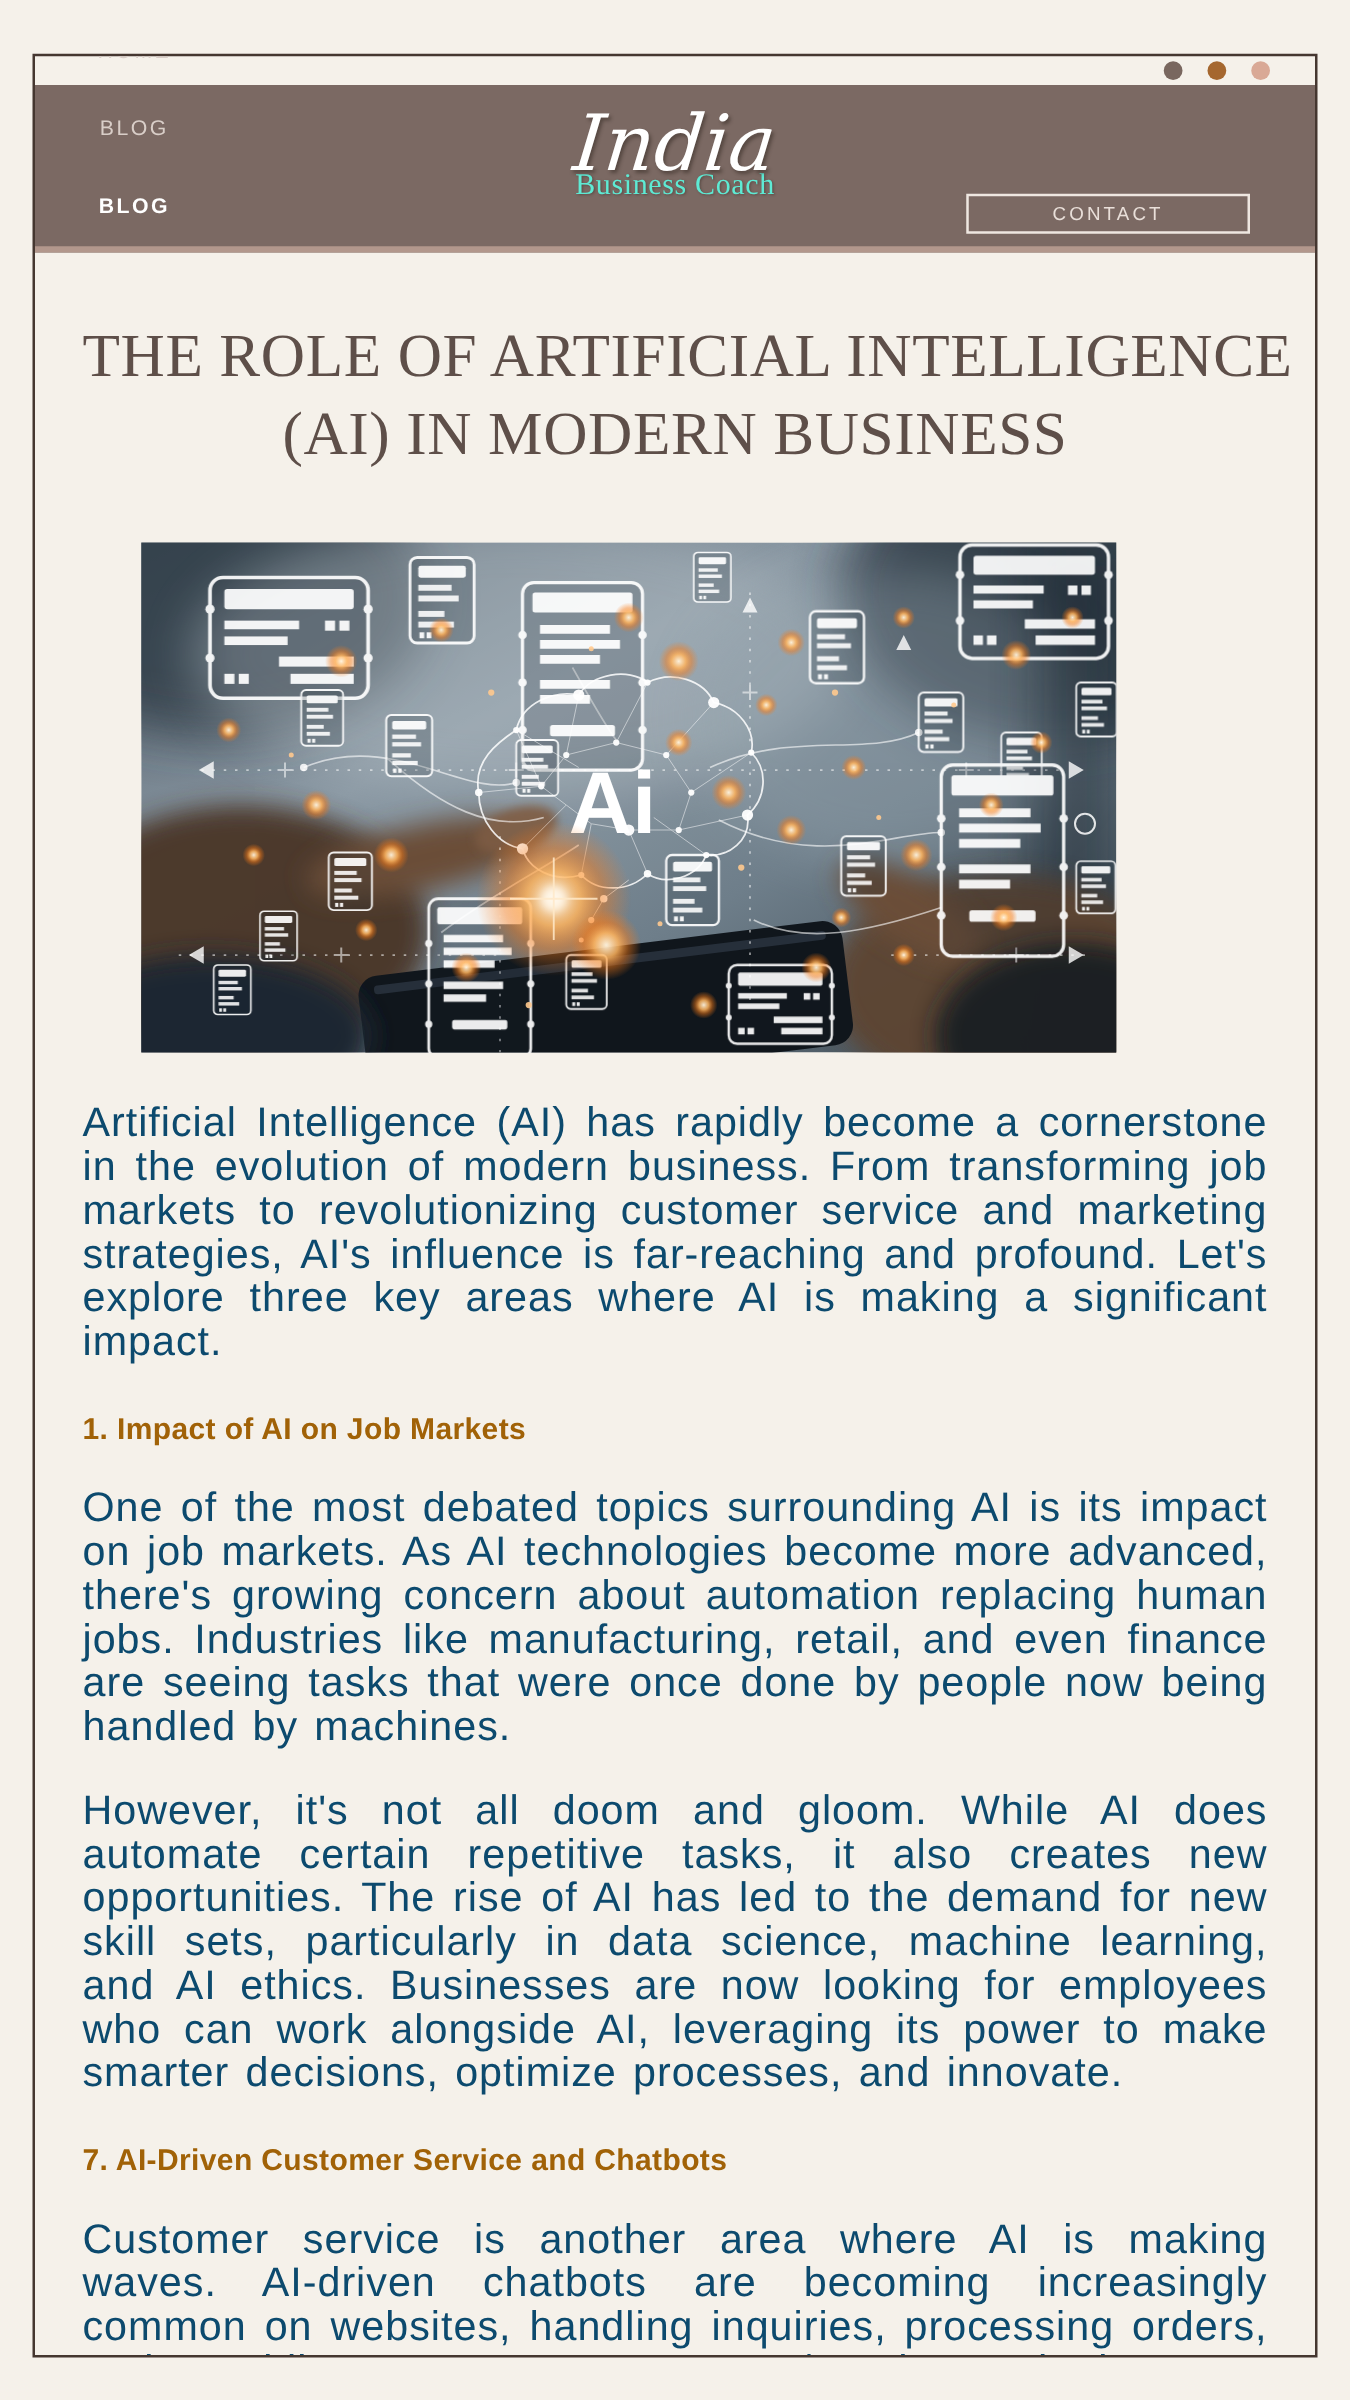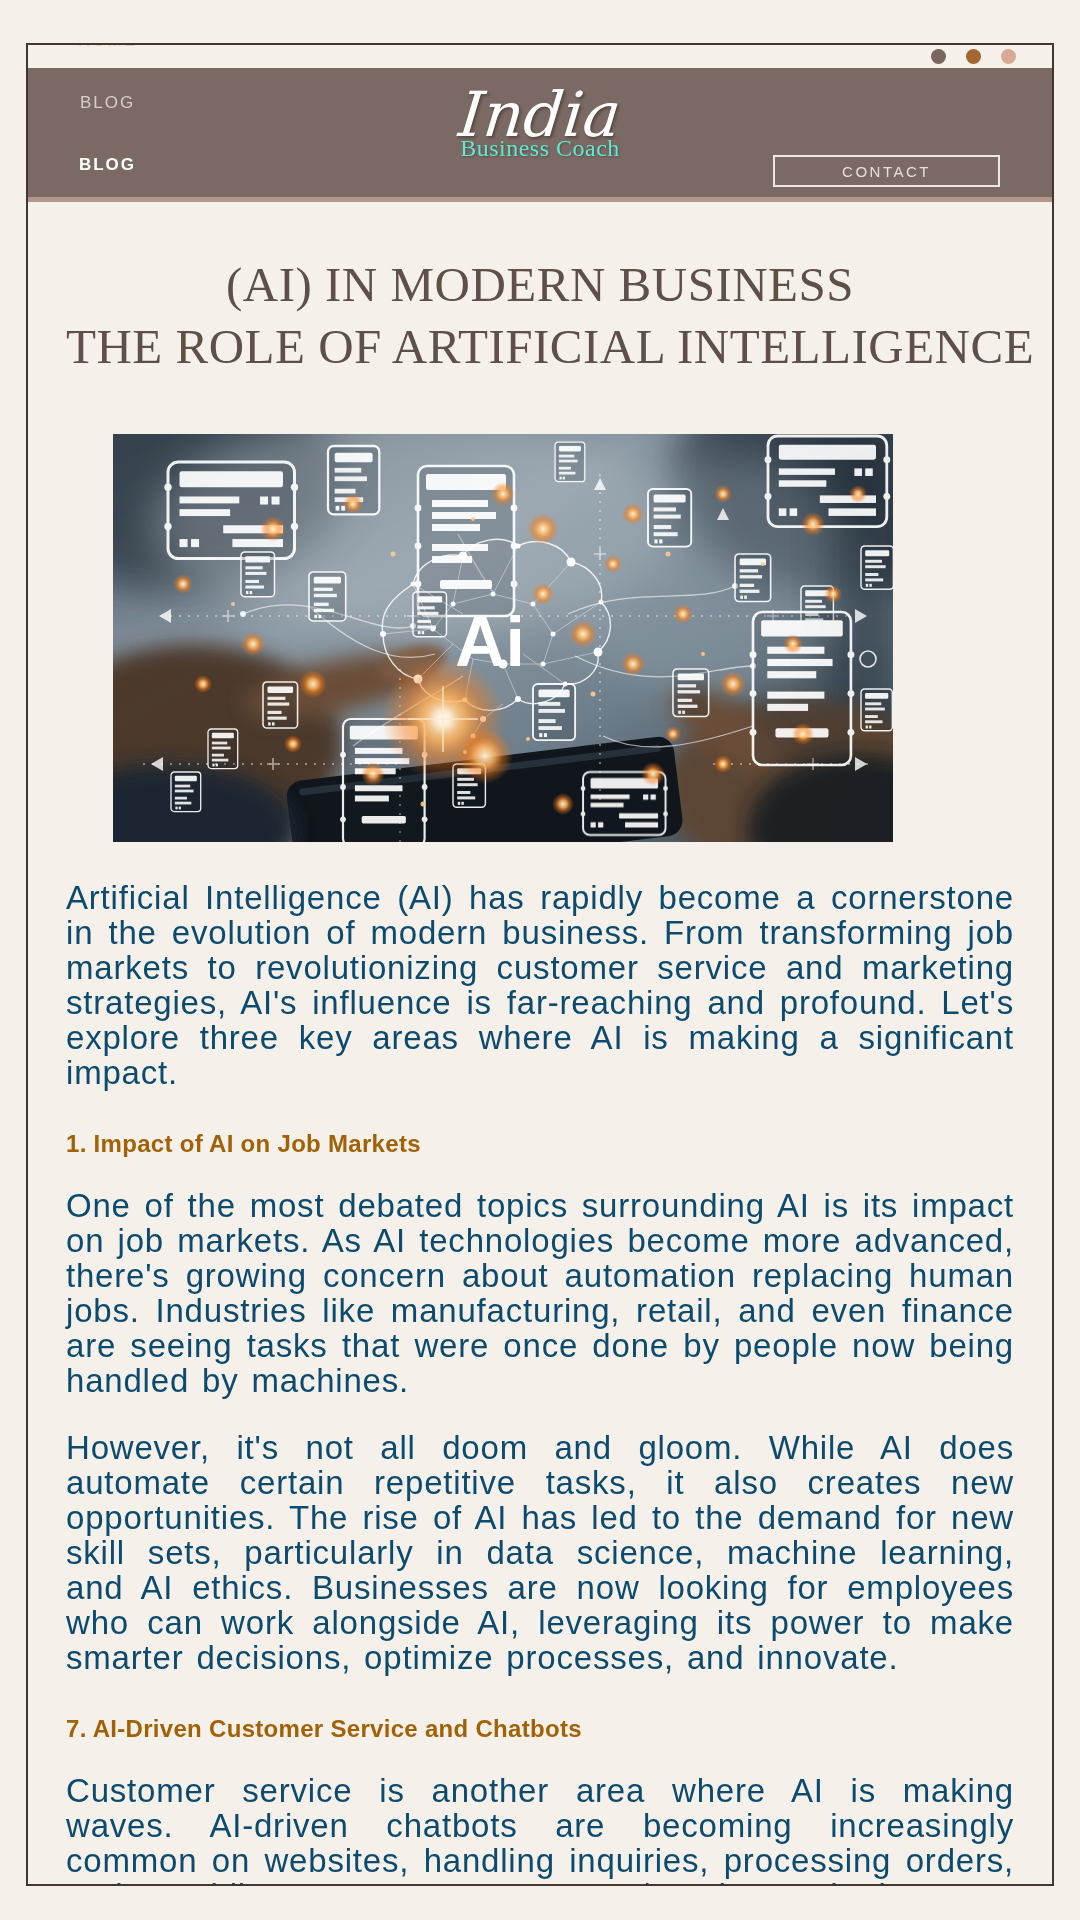--- a/index.html
+++ b/index.html
@@ -92,22 +92,22 @@
       <div class="logo">
         <span class="logo-script">India</span>
         <span class="logo-sub">Business Coach</span>
       </div>
 
       <button class="contact-btn">CONTACT</button>
     </header>
 
     <main class="article">
       <h1 class="title">
+        <span class="tline">THE ROLE OF ARTIFICIAL INTELLIGENCE</span>
         <span class="tline">(AI) IN MODERN BUSINESS</span>
-        <span class="tline">THE ROLE OF ARTIFICIAL INTELLIGENCE</span>
       </h1>
 
       <svg class="hero" viewBox="0 0 780 408" aria-hidden="false">
         <defs>
           <linearGradient id="bgGrad" x1="0" y1="0" x2="1" y2="1">
             <stop offset="0" stop-color="#55626e"></stop>
             <stop offset="0.35" stop-color="#8a98a3"></stop>
             <stop offset="0.65" stop-color="#6e7e8a"></stop>
             <stop offset="1" stop-color="#39454e"></stop>
           </linearGradient>

